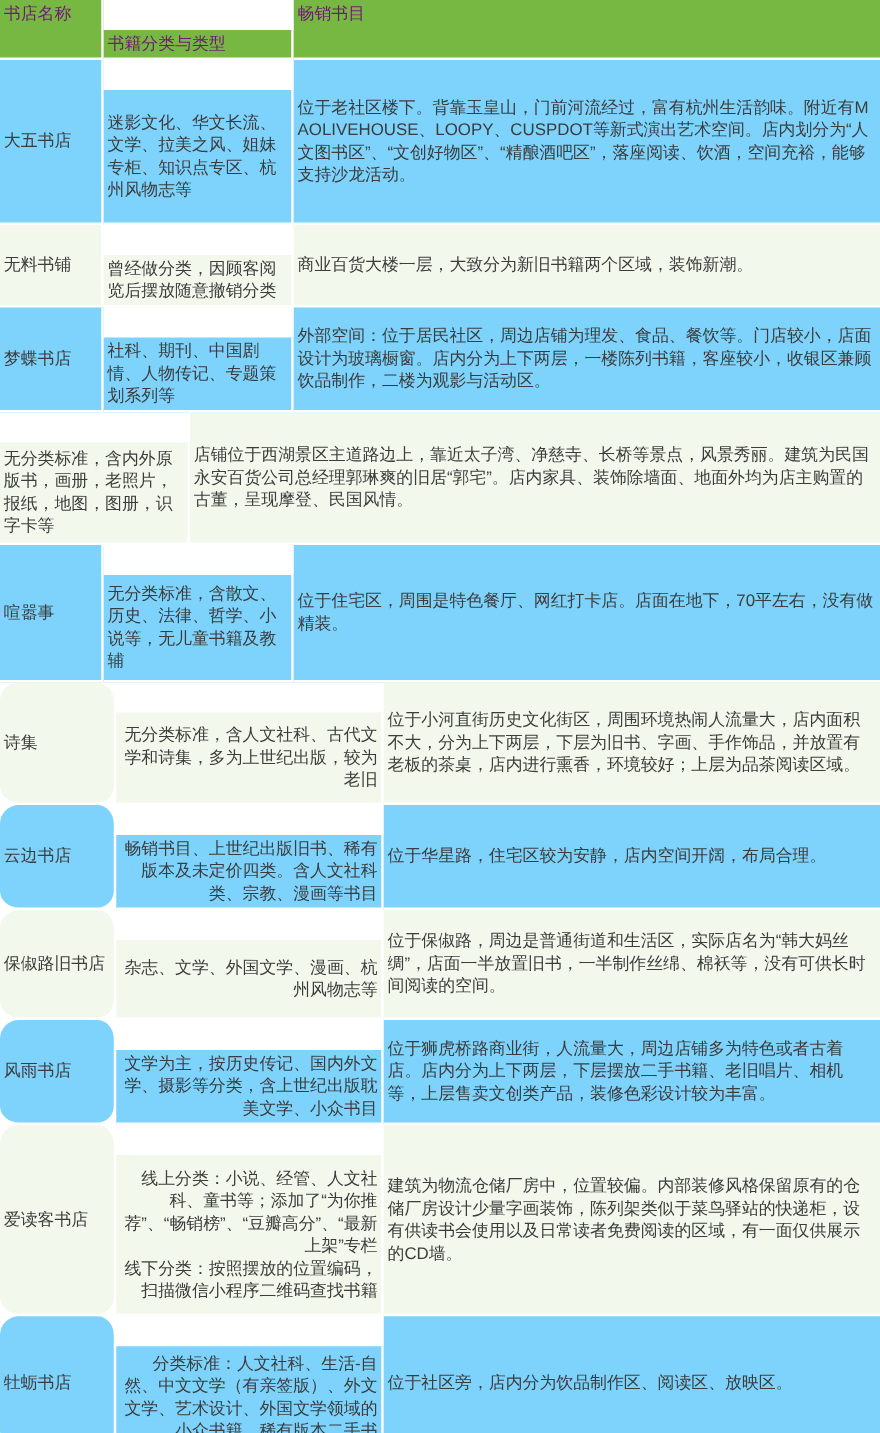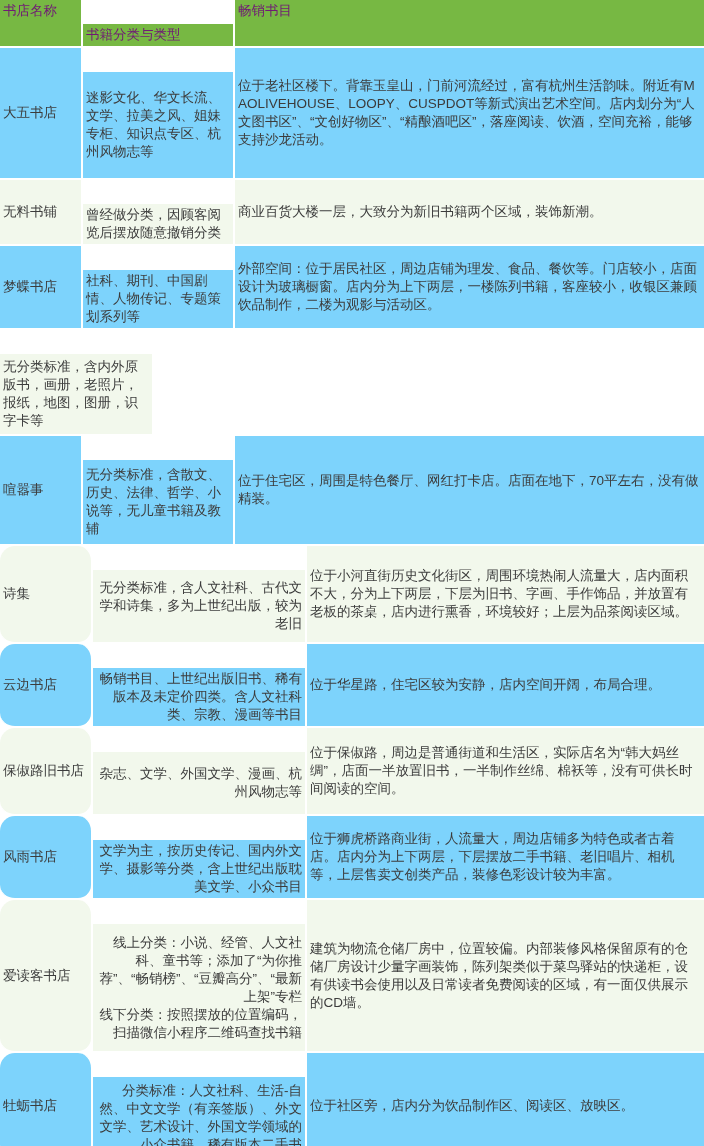--- a/index.html
+++ b/index.html
@@ -77,20 +77,21 @@
   </div>
 
   <div class="row green cols-a h2">
     <div class="cell c1">梦蝶书店</div>
     <div class="cell c2">社科、期刊、中国剧情、人物传记、专题策划系列等</div>
     <div class="cell c3">外部空间：位于居民社区，周边店铺为理发、食品、餐饮等。门店较小，店面设计为玻璃橱窗。店内分为上下两层，一楼陈列书籍，客座较小，收银区兼顾饮品制作，二楼为观影与活动区。</div>
   </div>
 
   <div class="row light cols-a h3">
     <div class="cell c2">无分类标准，含内外原版书，画册，老照片，报纸，地图，图册，识字卡等</div>
+    <div class="cell c3">店铺位于西湖景区主道路边上，靠近太子湾、净慈寺、长桥等景点，风景秀丽。建筑为民国永安百货公司总经理郭琳爽的旧居“郭宅”。店内家具、装饰除墙面、地面外均为店主购置的古董，呈现摩登、民国风情。</div>
   </div>
 
   <div class="row green cols-a h4">
     <div class="cell c1">喧嚣事</div>
     <div class="cell c2">无分类标准，含散文、历史、法律、哲学、小说等，无儿童书籍及教辅</div>
     <div class="cell c3">位于住宅区，周围是特色餐厅、网红打卡店。店面在地下，70平左右，没有做精装。</div>
   </div>
 
   <div class="row light cols-b h5">
     <div class="cell c1">诗集</div>

